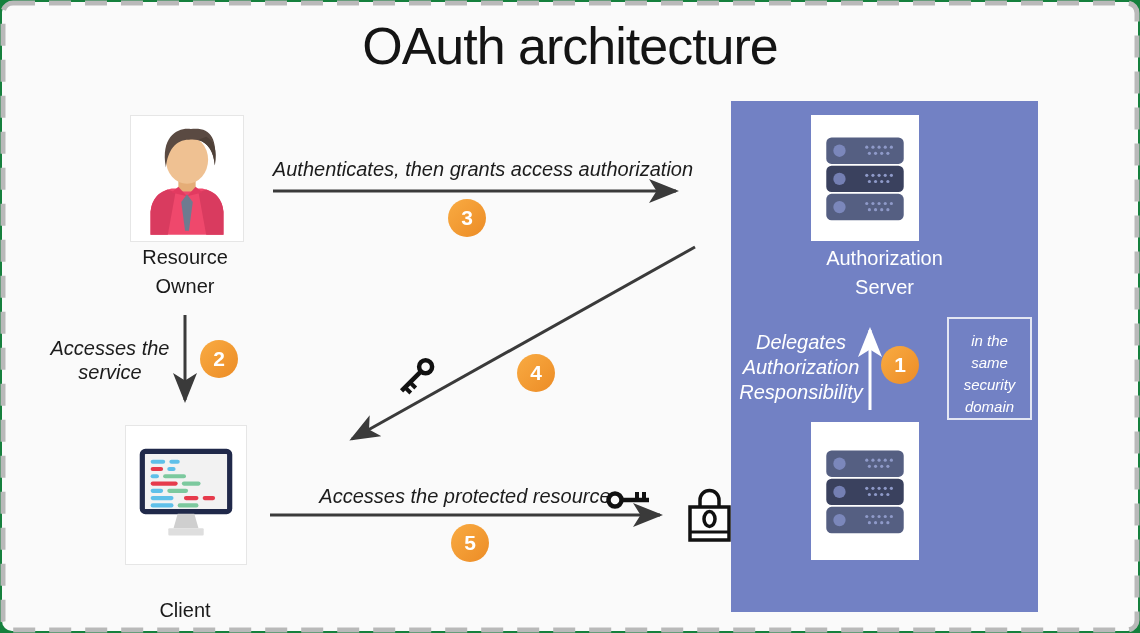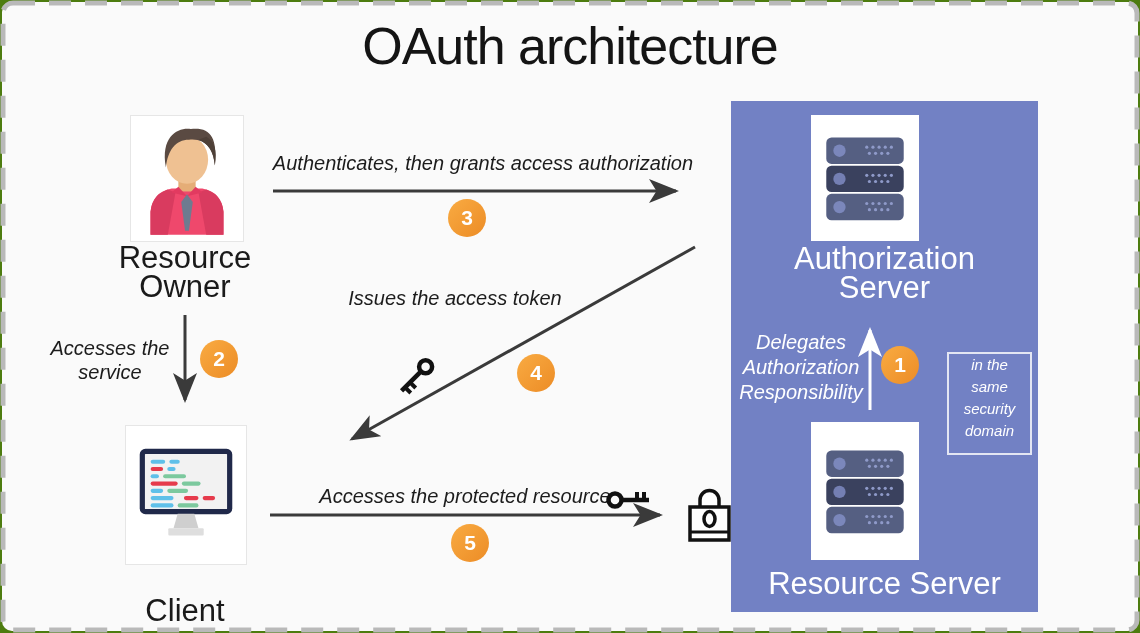--- a/index.html
+++ b/index.html
@@ -1,39 +1,39 @@
 <!DOCTYPE html>
 <html><head>
 <meta charset="utf-8">
 <style>
   html,body{margin:0;padding:0;background:#0c0c0c;}
-  .canvas{position:relative;width:1140px;height:633px;background:#4d7c0f;overflow:hidden;
+  .canvas{position:relative;width:1140px;height:633px;background:#15803d;overflow:hidden;
           font-family:"Liberation Sans", sans-serif;}
   .panel-bg{position:absolute;left:2px;top:2px;width:1136px;height:629px;background:#fafafa;border-radius:10px;}
   .blue-panel{position:absolute;left:731px;top:101px;width:307px;height:511px;background:#7281c4;}
   .title{position:absolute;left:0;top:16px;width:100%;text-align:center;font-size:52px;color:#141414;letter-spacing:-1px;}
   .node-box{position:absolute;background:#fff;border:1px solid #e6e6e6;display:flex;align-items:center;justify-content:center;}
   .node-box.in-blue{border:none;}
   .ro-box{left:130px;top:115px;width:112px;height:125px;}
   .client-box{left:125px;top:425px;width:120px;height:138px;}
   .as-box{left:811px;top:115px;width:108px;height:126px;}
   .rs-box{left:811px;top:422px;width:108px;height:138px;}
-  .node-label{position:absolute;text-align:center;font-size:31px;color:#1a1a1a;line-height:29px;}
+  .node-label{position:absolute;text-align:center;font-size:20px;color:#1a1a1a;line-height:29px;}
   .ro-label{left:105px;top:243px;width:160px;}
   .client-label{left:125px;top:596px;width:120px;}
   .as-label{left:731px;top:244px;width:307px;color:#fff;}
   .rs-label{left:731px;top:569px;width:307px;color:#fff;}
   .flow-label{position:absolute;font-style:italic;font-size:20px;color:#1c1c1c;text-align:center;line-height:25px;}
-  .lbl-step3{left:268px;top:151px;width:430px;}
+  .lbl-step3{left:268px;top:157px;width:430px;}
   .lbl-step4{left:330px;top:286px;width:250px;}
   .lbl-step2{left:40px;top:336px;width:140px;line-height:24px;}
   .lbl-step5{left:300px;top:484px;width:330px;font-style:italic;}
   .lbl-step1{left:731px;top:330px;width:140px;color:#fff;line-height:25px;}
   .sec-box{position:absolute;left:947px;top:317px;width:85px;height:103px;box-sizing:border-box;
-           border:2px solid rgba(255,255,255,.8);display:flex;align-items:flex-start;justify-content:center;margin-top:35px;}
+           border:2px solid rgba(255,255,255,.8);display:flex;align-items:flex-end;justify-content:center;}
   .sec-text{font-style:italic;font-size:15px;color:#fff;text-align:center;line-height:22px;}
   .badge{position:absolute;width:38px;height:38px;border-radius:50%;
          background:linear-gradient(135deg,#f9ab42,#ec8c26);
          display:flex;align-items:center;justify-content:center;
          color:#fff;font-size:21px;font-weight:bold;}
   .badge-1{left:881px;top:346px;}
   .badge-2{left:200px;top:340px;}
   .badge-3{left:448px;top:199px;}
   .badge-4{left:517px;top:354px;}
   .badge-5{left:451px;top:524px;}
@@ -180,25 +180,23 @@
           <circle cx="66" cy="89" r="1.8"></circle>
           <circle cx="73" cy="89" r="1.8"></circle>
           <circle cx="80" cy="89" r="1.8"></circle>
           <circle cx="55" cy="96" r="1.8"></circle>
           <circle cx="62" cy="96" r="1.8"></circle>
           <circle cx="69" cy="96" r="1.8"></circle>
           <circle cx="76" cy="96" r="1.8"></circle>
         </g>
     </svg>
   </div>
-  <div class="node-label rs-label">Resource Server</div>
 
   <div class="flow-label lbl-step3">Authenticates, then grants access authorization</div>
   <div class="flow-label lbl-step4">
-    <span class="block">Issues the access token</span>
   </div>
   <div class="flow-label lbl-step2">
     <span class="block">Accesses the</span>
     <span class="block">service</span>
   </div>
   <div class="flow-label lbl-step5">Accesses the protected resource</div>
   <div class="flow-label lbl-step1">
     <span class="block">Delegates</span>
     <span class="block">Authorization</span>
     <span class="block">Responsibility</span>

